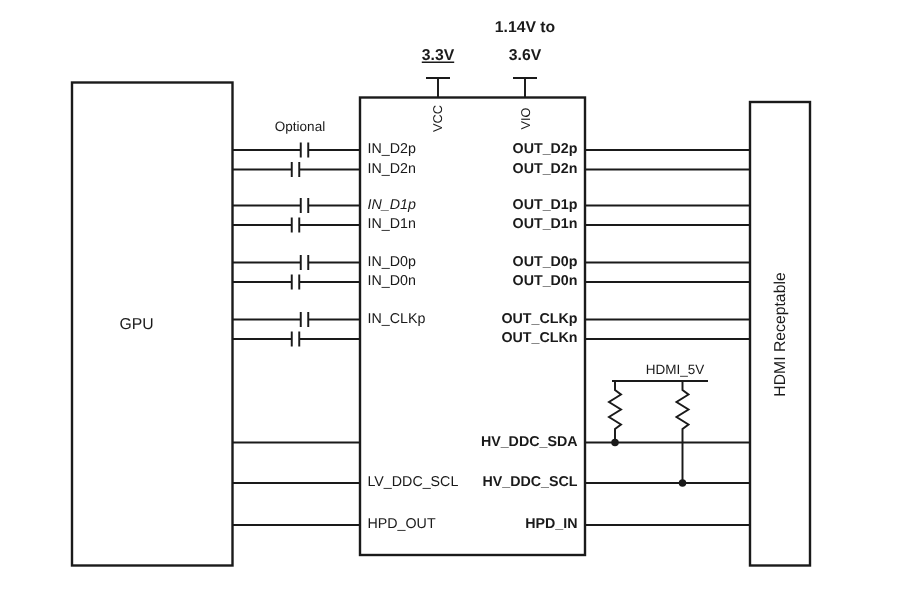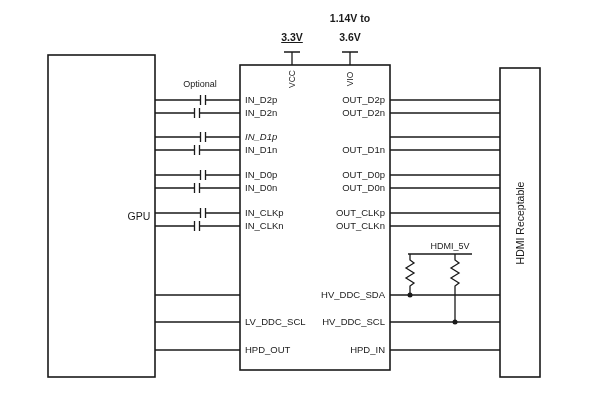--- a/index.html
+++ b/index.html
@@ -7,29 +7,29 @@
     position:relative;width:610px;height:401px;background:#ffffff;
     font-family:"Liberation Sans",sans-serif;color:#1a1a1a;overflow:hidden;
   }
   .stage svg{position:absolute;left:0;top:0;}
   .w{stroke:#1a1a1a;stroke-width:1.3;fill:none;}
   .box{stroke:#1a1a1a;stroke-width:1.6;fill:#ffffff;}
   .dot{fill:#1a1a1a;stroke:none;}
   .lbl{position:absolute;white-space:nowrap;}
   .pin{position:absolute;height:12px;line-height:12px;font-size:9.5px;}
   .pl{left:245px;width:95px;text-align:left;}
-  .pr{left:295px;width:90px;text-align:right;}
+  .pr{left:295px;width:90px;text-align:right;font-weight:bold;}
   .pwr{font-size:10.5px;font-weight:bold;text-align:center;}
   .small{font-size:9px;}
   .vwrap{position:absolute;display:flex;align-items:center;justify-content:center;}
   .vtext{transform:rotate(-90deg);white-space:nowrap;}
   .gpu-box{
     position:absolute;left:48px;top:55px;width:86px;height:322px;
     display:flex;flex-direction:column;align-items:center;justify-content:center;
-    font-size:10.5px;line-height:15px;text-align:center;padding-left:48px;
+    font-size:10.5px;line-height:15px;text-align:center;
   }
 </style>
 </head>
 <body>
 
 <div class="stage">
 
   <svg width="610" height="401" viewBox="0 0 610 401">
 
     <rect class="box" x="48" y="55" width="107" height="322"></rect>
@@ -102,26 +102,26 @@
     <span class="vtext" style="font-size:10.5px;">HDMI Receptable</span>
   </div>
 
   <div class="pin pl" style="top:94px;">IN_D2p</div>
   <div class="pin pl" style="top:107px;">IN_D2n</div>
   <div class="pin pl" style="top:131px;font-style:italic;">IN_D1p</div>
   <div class="pin pl" style="top:144px;">IN_D1n</div>
   <div class="pin pl" style="top:169px;">IN_D0p</div>
   <div class="pin pl" style="top:182px;">IN_D0n</div>
   <div class="pin pl" style="top:207px;">IN_CLKp</div>
-  <div class="pin pl" style="top:220px;">IN_CLKn</div>
   <div class="pin pl" style="top:316px;">LV_DDC_SCL</div>
   <div class="pin pl" style="top:344px;">HPD_OUT</div>
 
   <div class="pin pr" style="top:94px;">OUT_D2p</div>
   <div class="pin pr" style="top:107px;">OUT_D2n</div>
+  <div class="pin pr" style="top:131px;">OUT_D1p</div>
   <div class="pin pr" style="top:144px;">OUT_D1n</div>
   <div class="pin pr" style="top:169px;">OUT_D0p</div>
   <div class="pin pr" style="top:182px;">OUT_D0n</div>
   <div class="pin pr" style="top:207px;">OUT_CLKp</div>
   <div class="pin pr" style="top:220px;">OUT_CLKn</div>
   <div class="pin pr" style="top:289px;">HV_DDC_SDA</div>
   <div class="pin pr" style="top:316px;">HV_DDC_SCL</div>
   <div class="pin pr" style="top:344px;">HPD_IN</div>
 
 </div>

